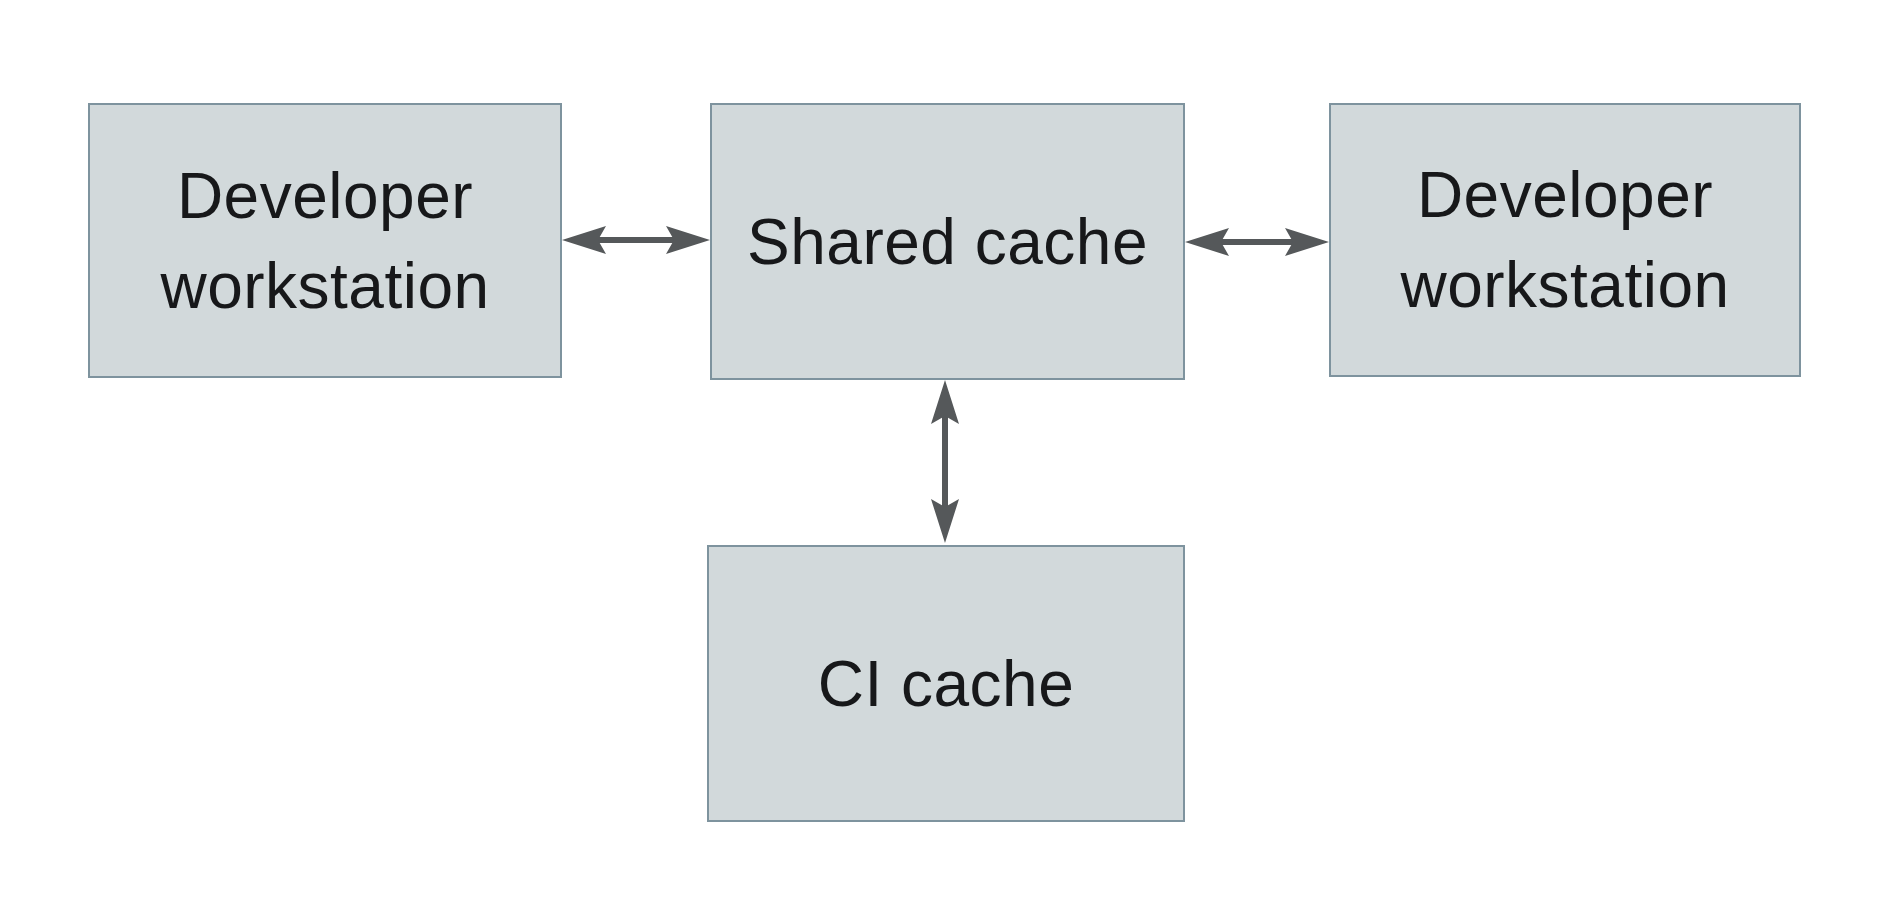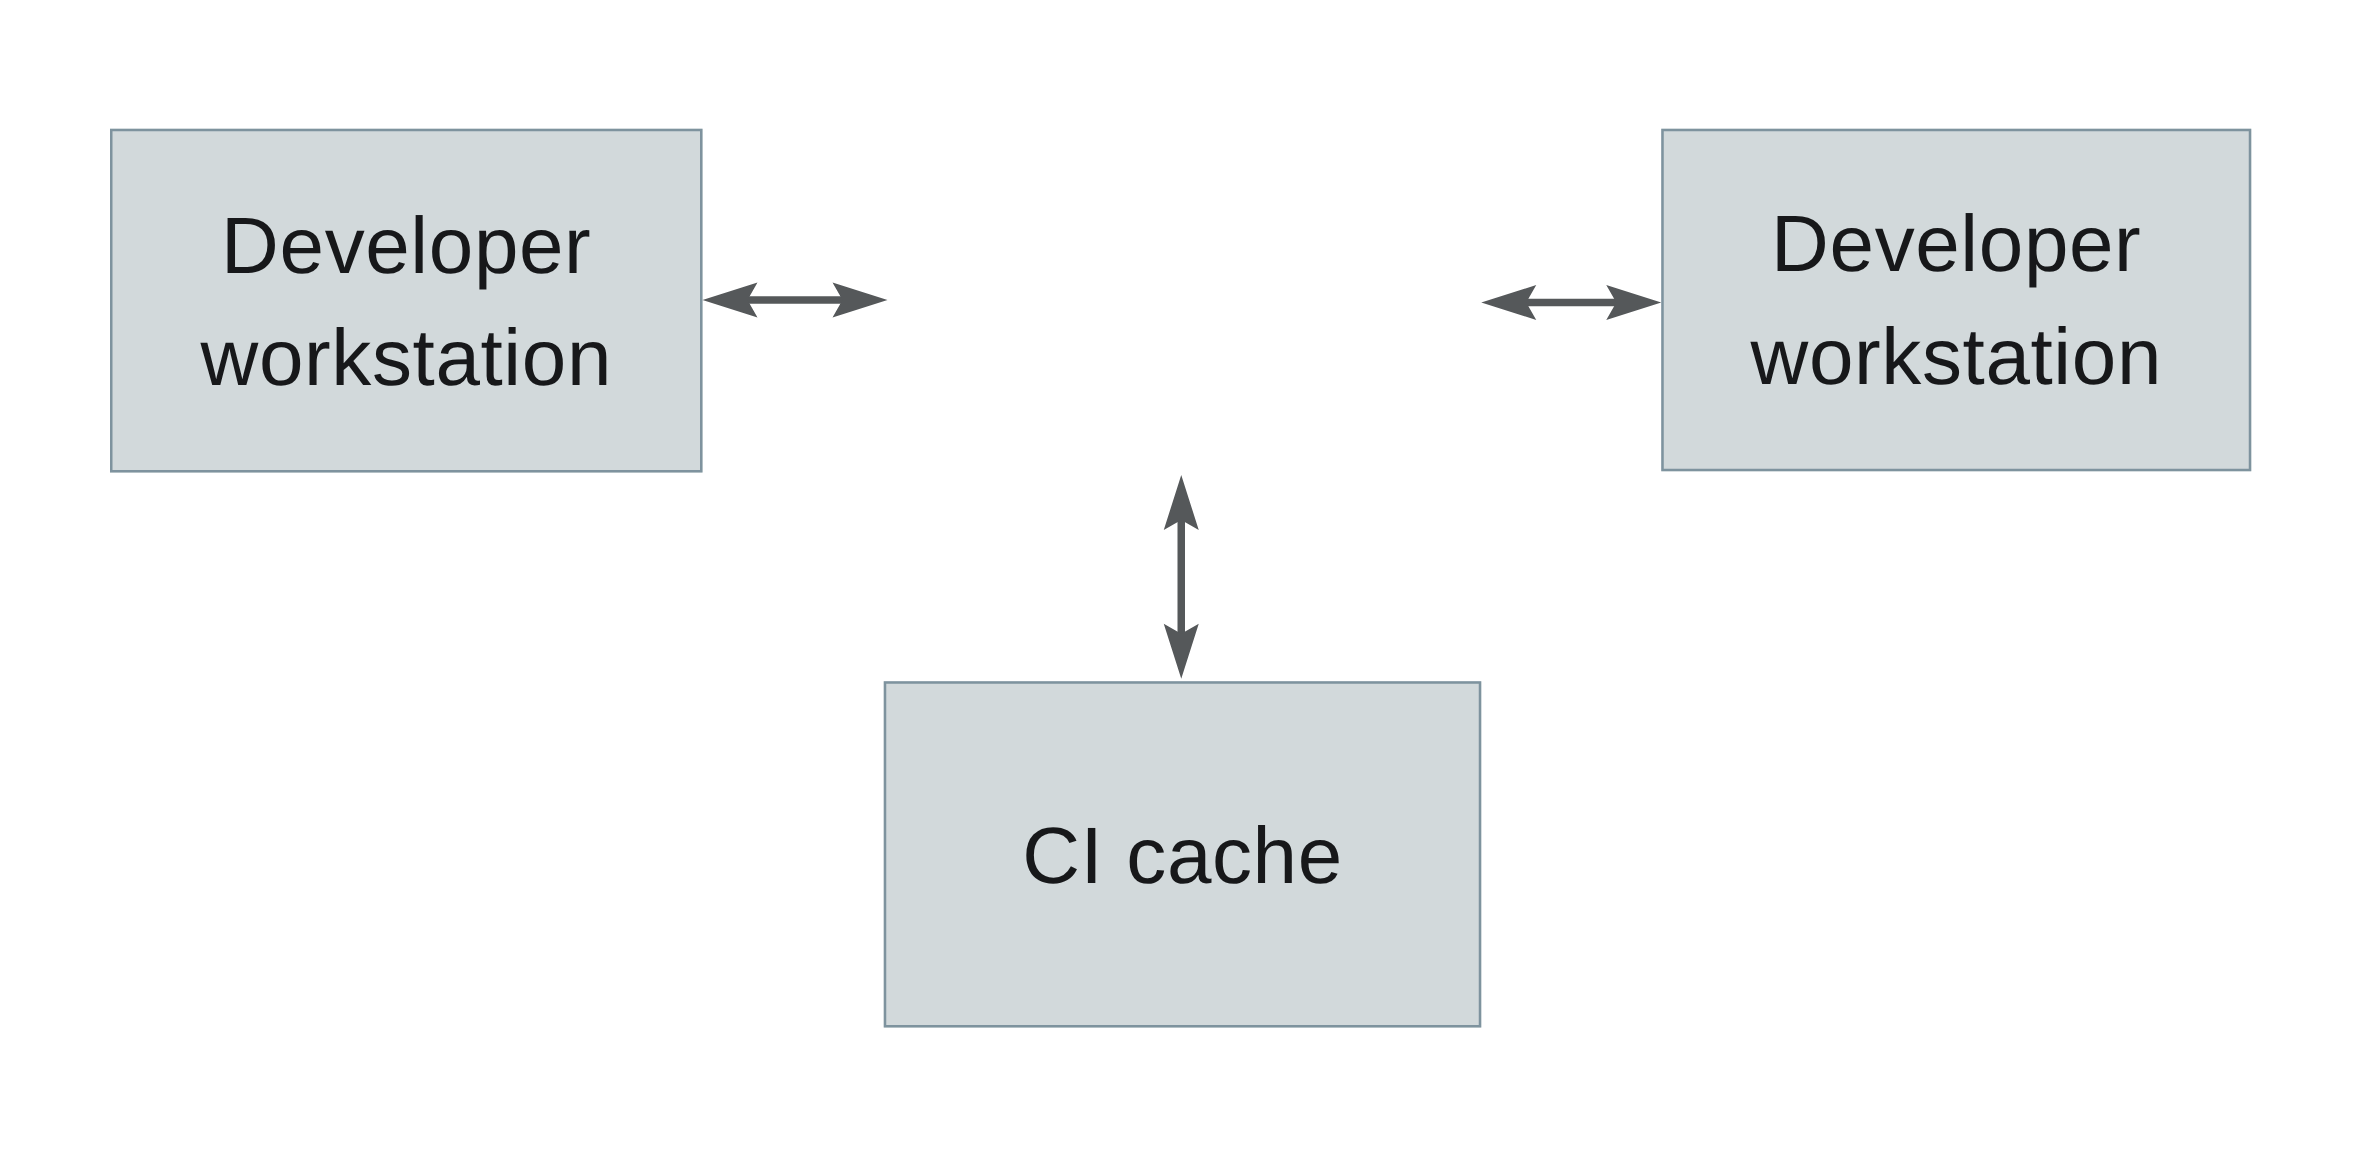--- a/index.html
+++ b/index.html
@@ -46,20 +46,23 @@
 </style>
 </head>
 <body>
 
 <div class="canvas">
 
   <div class="node" id="node-dev-left">
     <span class="node-label">Developer workstation</span>
   </div>
 
+  <div class="node" id="node-cache">
+    <span class="node-label">Shared cache</span>
+  </div>
 
   <div class="node" id="node-dev-right">
     <span class="node-label">Developer workstation</span>
   </div>
 
   <div class="node" id="node-ci">
     <span class="node-label">CI cache</span>
   </div>
 
   <svg class="edge" id="edge-left" width="156" height="56" viewBox="0 0 156 56" aria-hidden="true">

